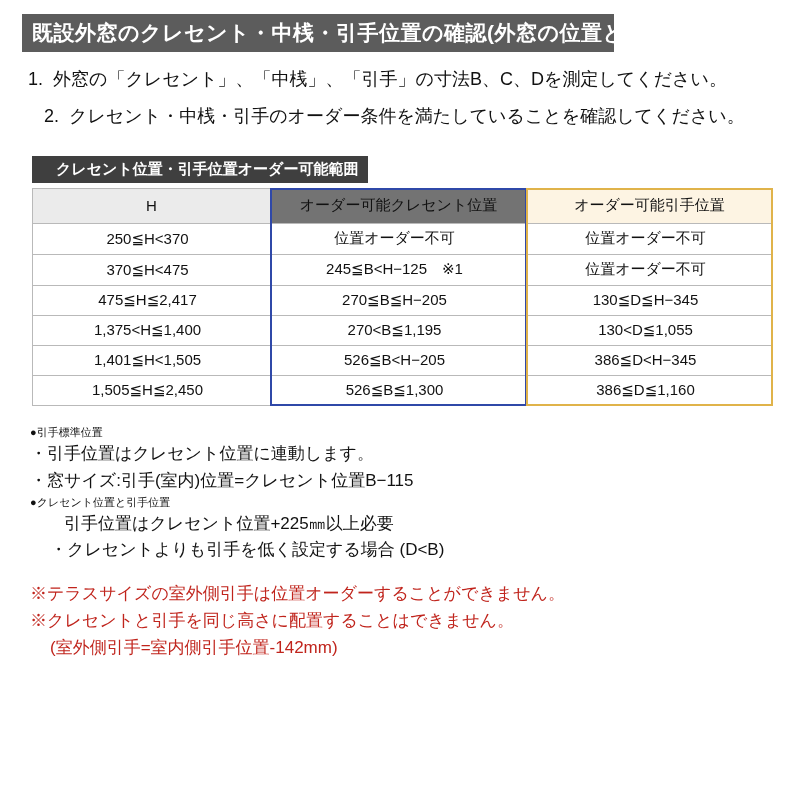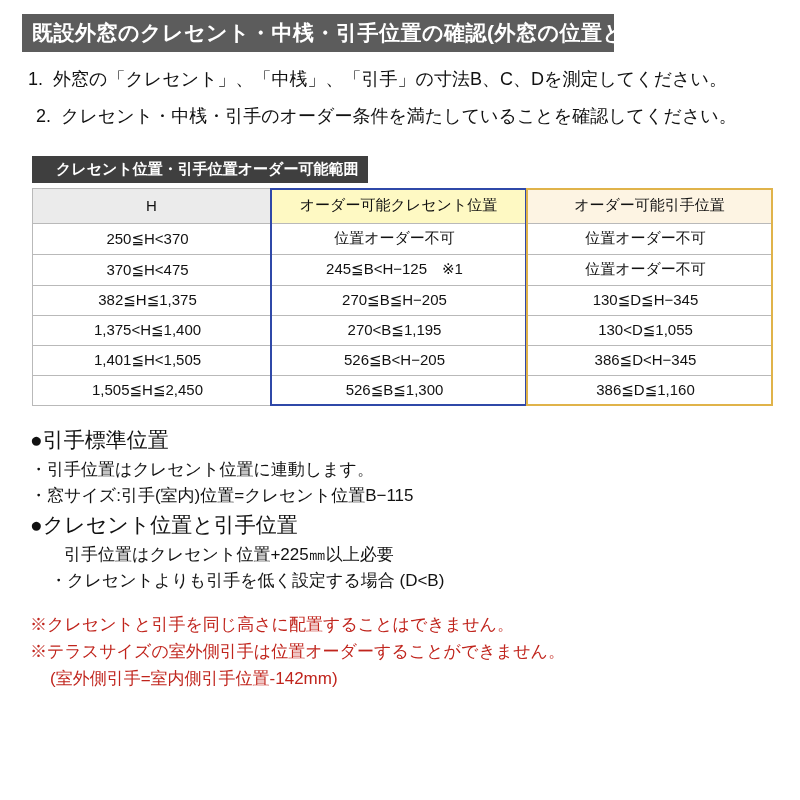--- a/index.html
+++ b/index.html
@@ -42,21 +42,21 @@
     font-size: 18px;
     line-height: 1.5;
     margin: 0 0 10px 6px;
     white-space: nowrap;
   }
   .step .num {
     display: inline-block;
     min-width: 20px;
   }
   .step.second {
-    margin-left: 14px;
+    margin-left: 22px;
   }
 
   
   .table-caption {
     display: inline-block;
     background: #3f3f3f;
     color: #ffffff;
     font-size: 15px;
     font-weight: bold;
     padding: 4px 10px 5px 24px;
@@ -83,21 +83,21 @@
     padding: 5px 10px 6px 2px;
     font-weight: normal;
     white-space: nowrap;
   }
   table.range-table thead th {
     background: #ebebeb;
     font-size: 15px;
     padding: 7px 2px 8px 2px;
   }
   table.range-table thead th.col-b {
-    background: #fef9c3;
+    background: #737373;
   }
   table.range-table thead th.col-d {
     background: #fdf4e3;
     text-align: center;
   }
   table.range-table td.col-b {
     background: #ffffff;
   }
   table.range-table td.col-d {
     background: #ffffff;
@@ -123,21 +123,21 @@
     left: 494px;
     width: 247px;
     border: 2px solid #e0b34a;
   }
 
   
   .notes {
     margin: 18px 0 0 8px;
   }
   .note-head {
-    font-size: 21px;
+    font-size: 11px;
     line-height: 1.55;
     white-space: nowrap;
   }
   .note-line {
     font-size: 17px;
     line-height: 1.55;
     white-space: nowrap;
   }
   .indent1 { margin-left: 34px; }
   .indent2 { margin-left: 20px; }
@@ -193,21 +193,21 @@
           <td>250≦H&lt;370</td>
           <td class="col-b">位置オーダー不可</td>
           <td class="col-d">位置オーダー不可</td>
         </tr>
         <tr>
           <td>370≦H&lt;475</td>
           <td class="col-b">245≦B&lt;H−125　※1</td>
           <td class="col-d">位置オーダー不可</td>
         </tr>
         <tr>
-          <td>382≦H≦1,375</td>
+          <td>475≦H≦2,417</td>
           <td class="col-b">270≦B≦H−205</td>
           <td class="col-d">130≦D≦H−345</td>
         </tr>
         <tr>
           <td>1,375&lt;H≦1,400</td>
           <td class="col-b">270&lt;B≦1,195</td>
           <td class="col-d">130&lt;D≦1,055</td>
         </tr>
         <tr>
           <td>1,401≦H&lt;1,505</td>
@@ -228,18 +228,18 @@
   <div class="notes">
     <div class="note-head gap-top">●引手標準位置</div>
     <div class="note-line">・引手位置はクレセント位置に連動します。</div>
     <div class="note-line">・窓サイズ:引手(室内)位置=クレセント位置B−115</div>
     <div class="note-head">●クレセント位置と引手位置</div>
     <div class="note-line indent1">引手位置はクレセント位置+225㎜以上必要</div>
     <div class="note-line indent2">・クレセントよりも引手を低く設定する場合 (D&lt;B)</div>
   </div>
 
   <div class="warnings">
+    <div class="warn-line">※テラスサイズの室外側引手は位置オーダーすることができません。</div>
     <div class="warn-line">※クレセントと引手を同じ高さに配置することはできません。</div>
-    <div class="warn-line">※テラスサイズの室外側引手は位置オーダーすることができません。</div>
     <div class="warn-line indent">(室外側引手=室内側引手位置-142mm)</div>
   </div>
 
 </div>
 
 </body></html>

